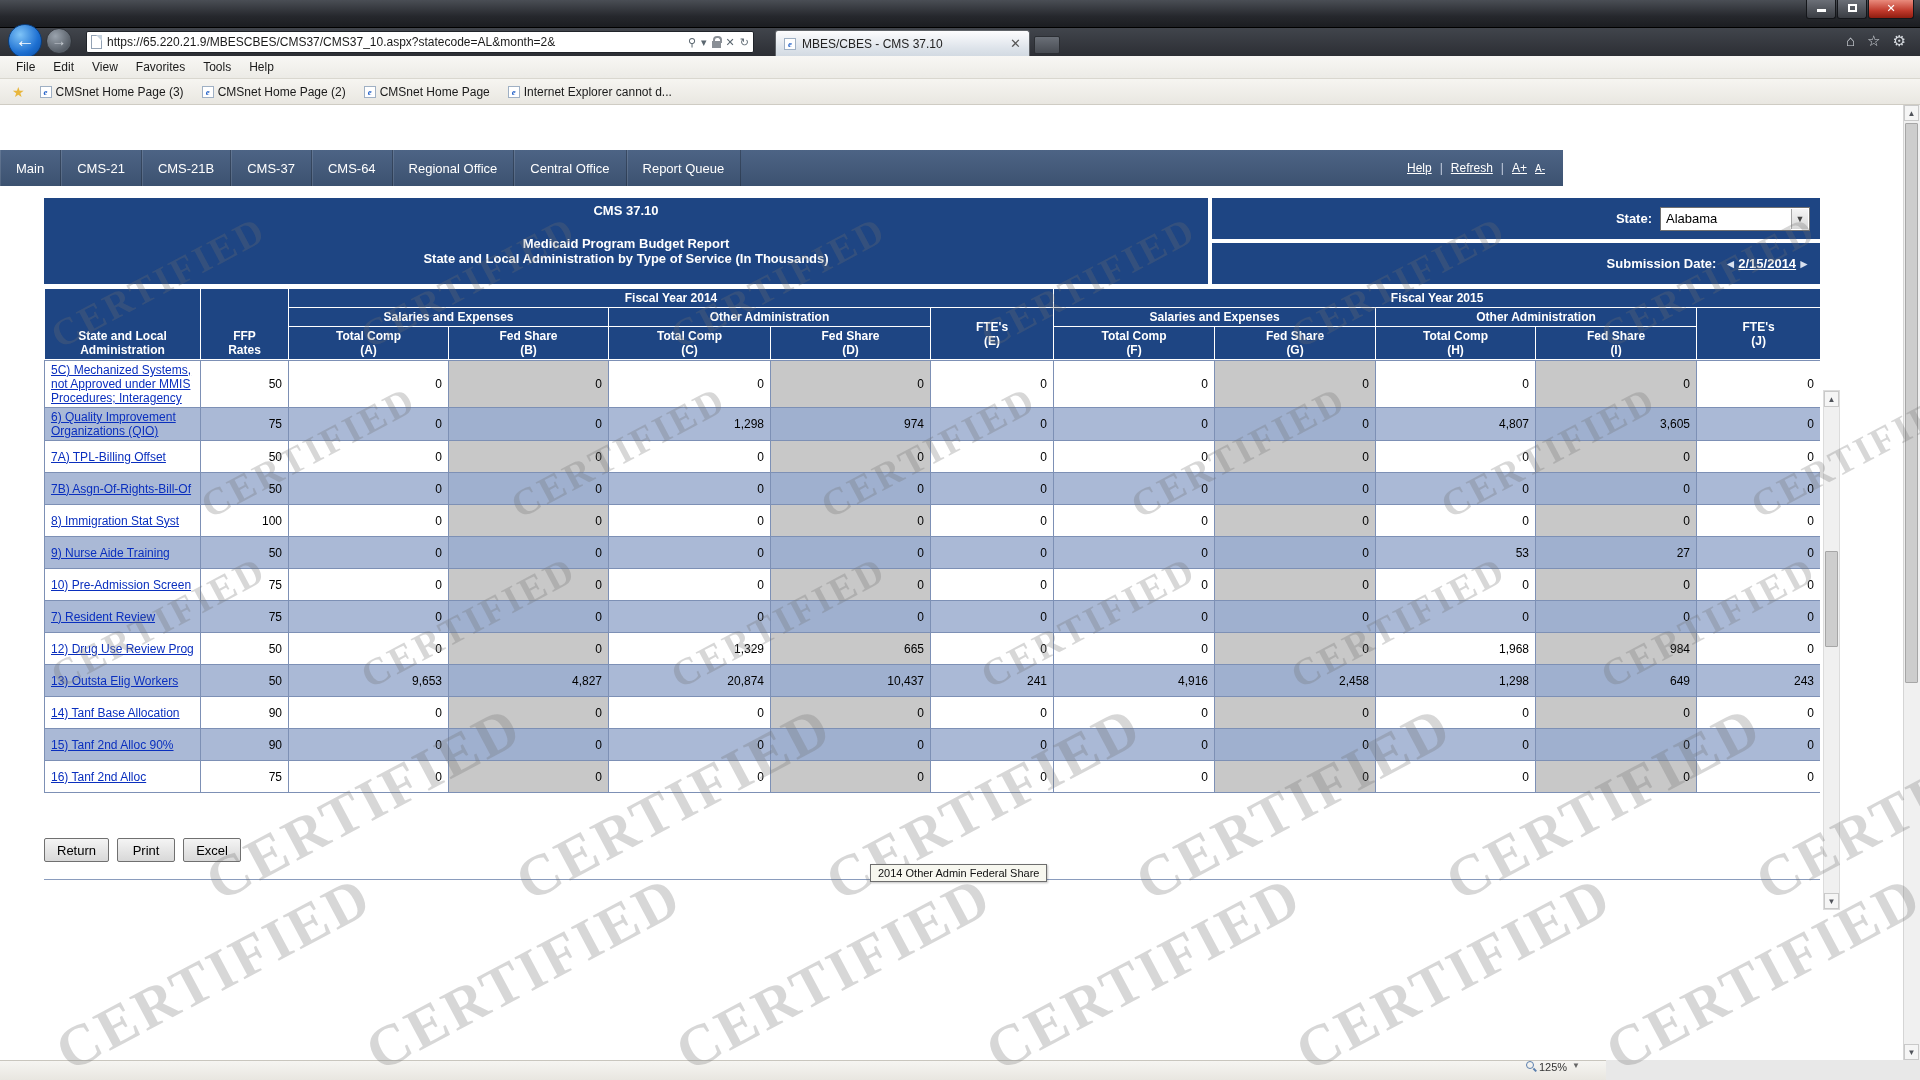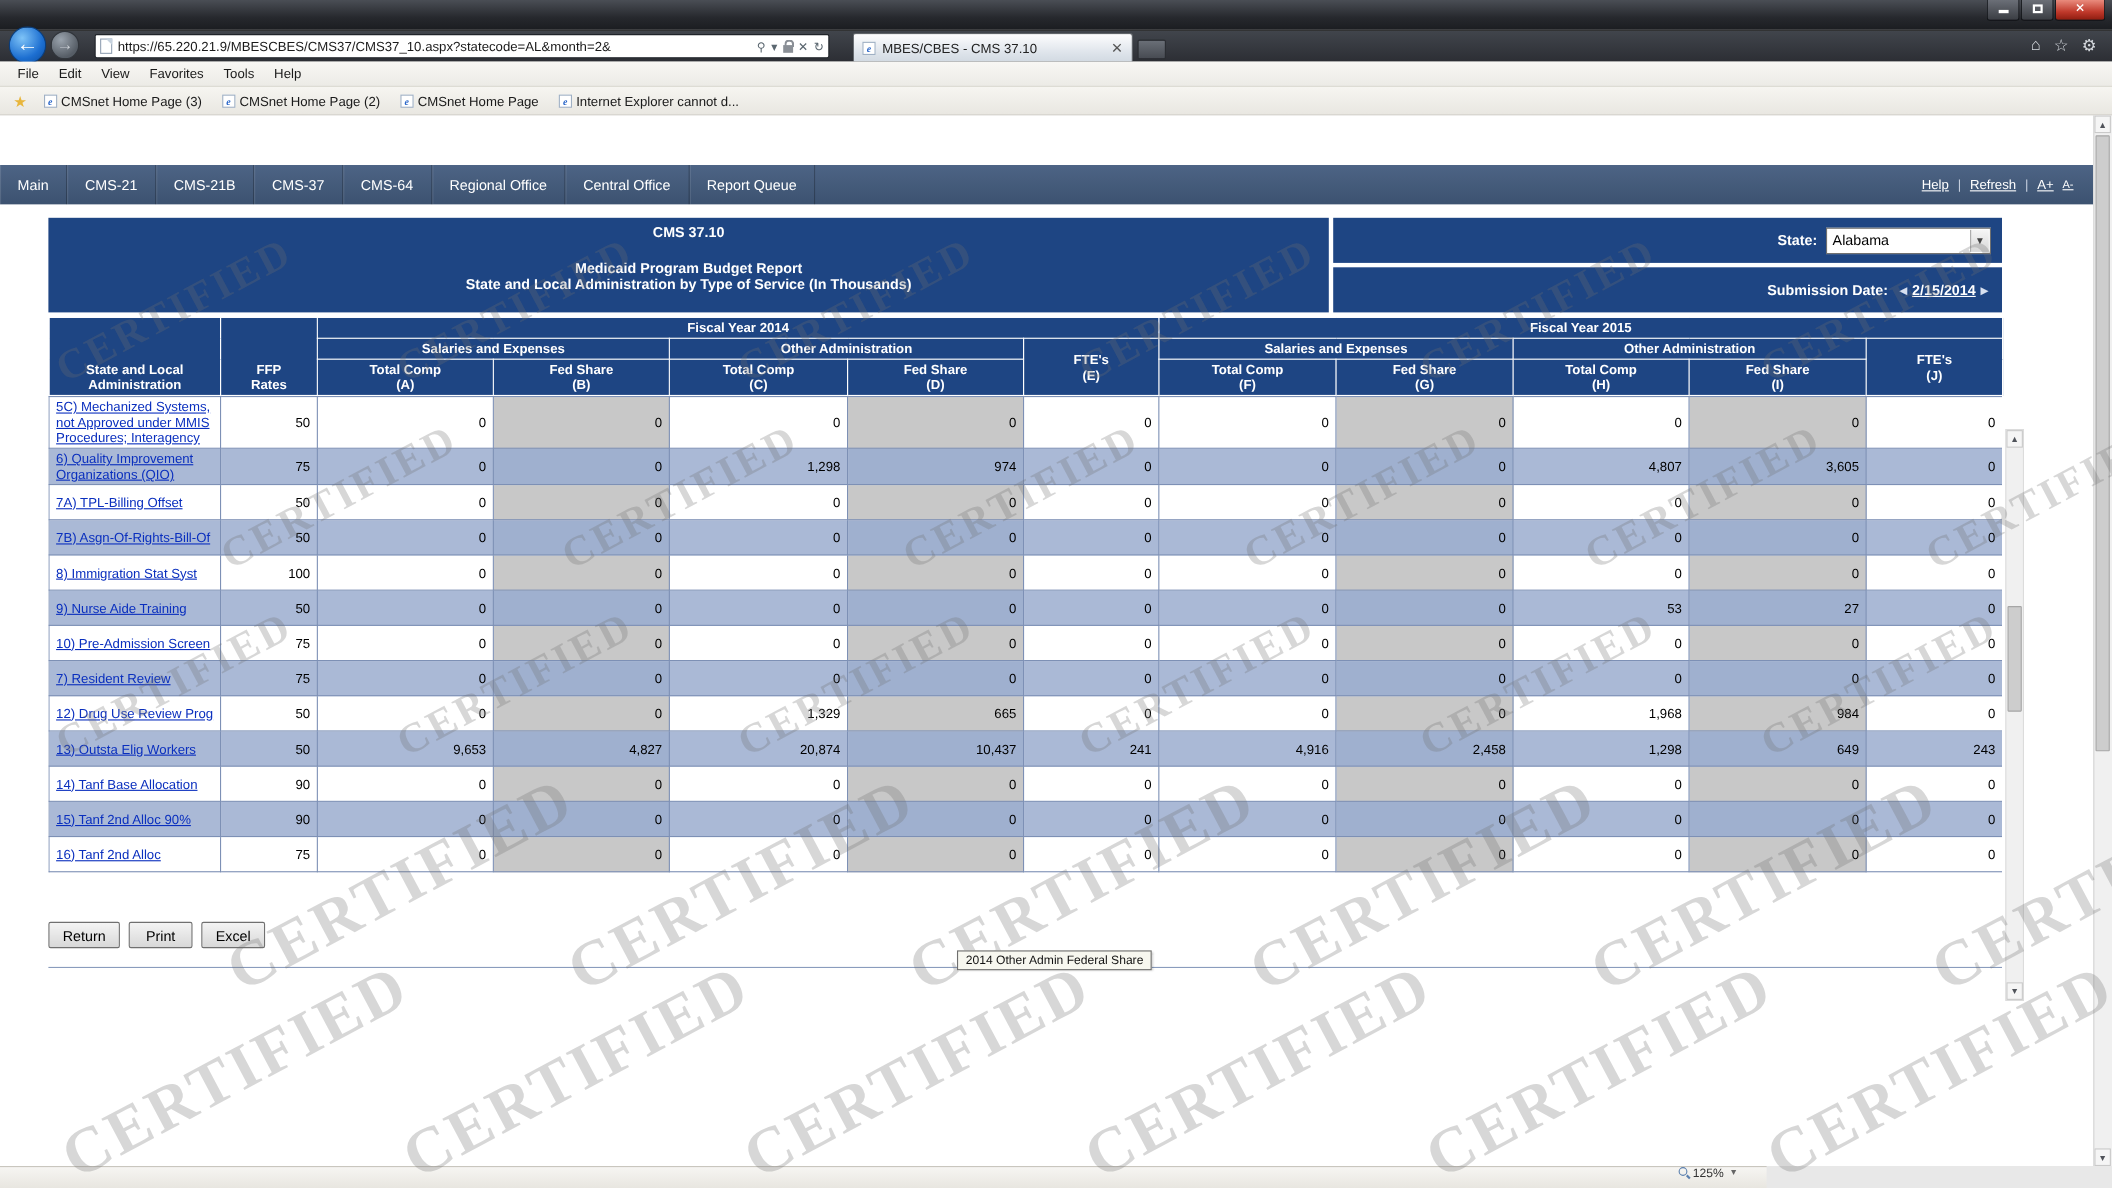--- a/index.html
+++ b/index.html
@@ -86,21 +86,21 @@
     background:linear-gradient(#2a5aa0,#16386f);
     display:flex; align-items:center; justify-content:space-between; padding:0 16px;
     color:#fff;
   }
   .app-title { font:italic bold 19px "Liberation Sans", sans-serif; letter-spacing:0.2px; }
   .welcome-line { font-size:12px; white-space:nowrap; }
   .welcome-line b { font-weight:bold; }
   .welcome-line a { color:#fff; text-decoration:underline; }
 
   .navbar {
-    position:absolute; top:45px; left:0; width:1903px; height:36px;
+    position:absolute; top:45px; left:0; width:1563px; height:36px;
     background:linear-gradient(#4d6485,#3c5270);
     display:flex; align-items:stretch; color:#fff; font-size:13px;
   }
   .nav-item { padding:0 16px; display:flex; align-items:center; border-right:1px solid rgba(0,0,0,0.25);
     box-shadow:inset 1px 0 rgba(255,255,255,0.12); }
   .nav-right { margin-left:auto; display:flex; align-items:center; gap:8px; padding-right:18px; font-size:12px; }
   .nav-right a { color:#fff; text-decoration:underline; }
   .nav-sep { color:#c4cede; }
 
   .content { position:absolute; top:81px; left:0; width:1903px; bottom:0; background:#fff; }

